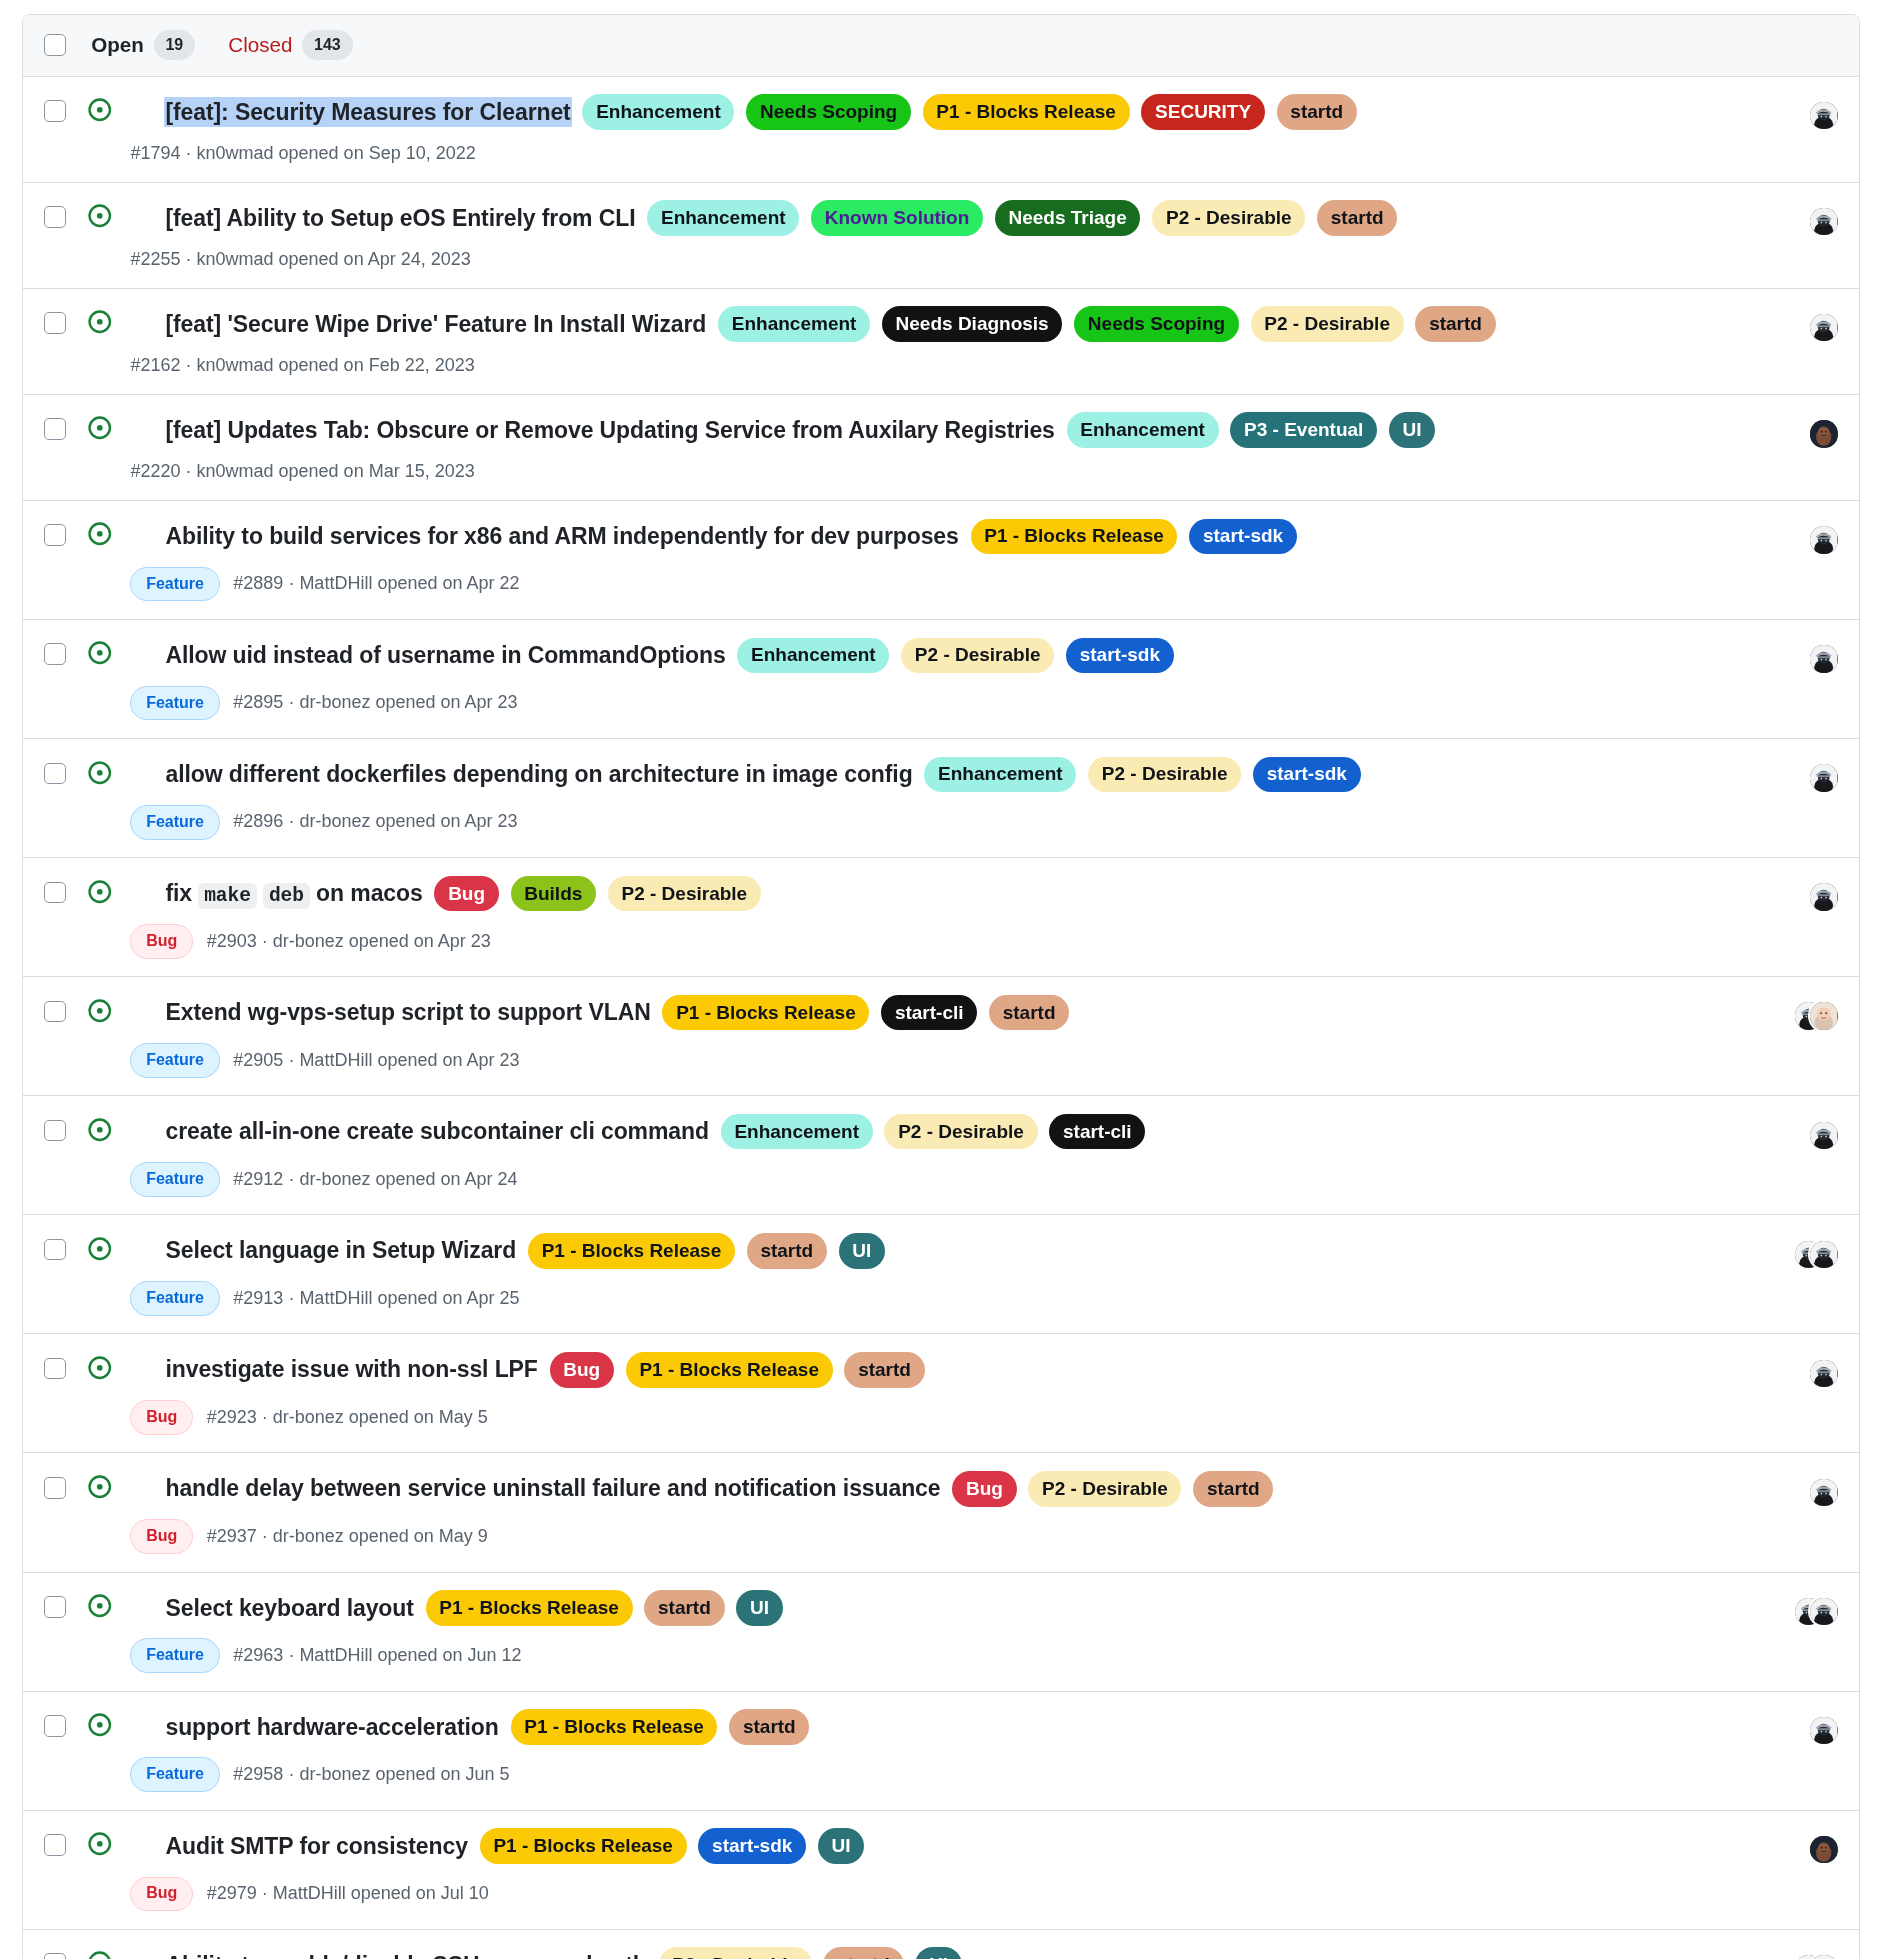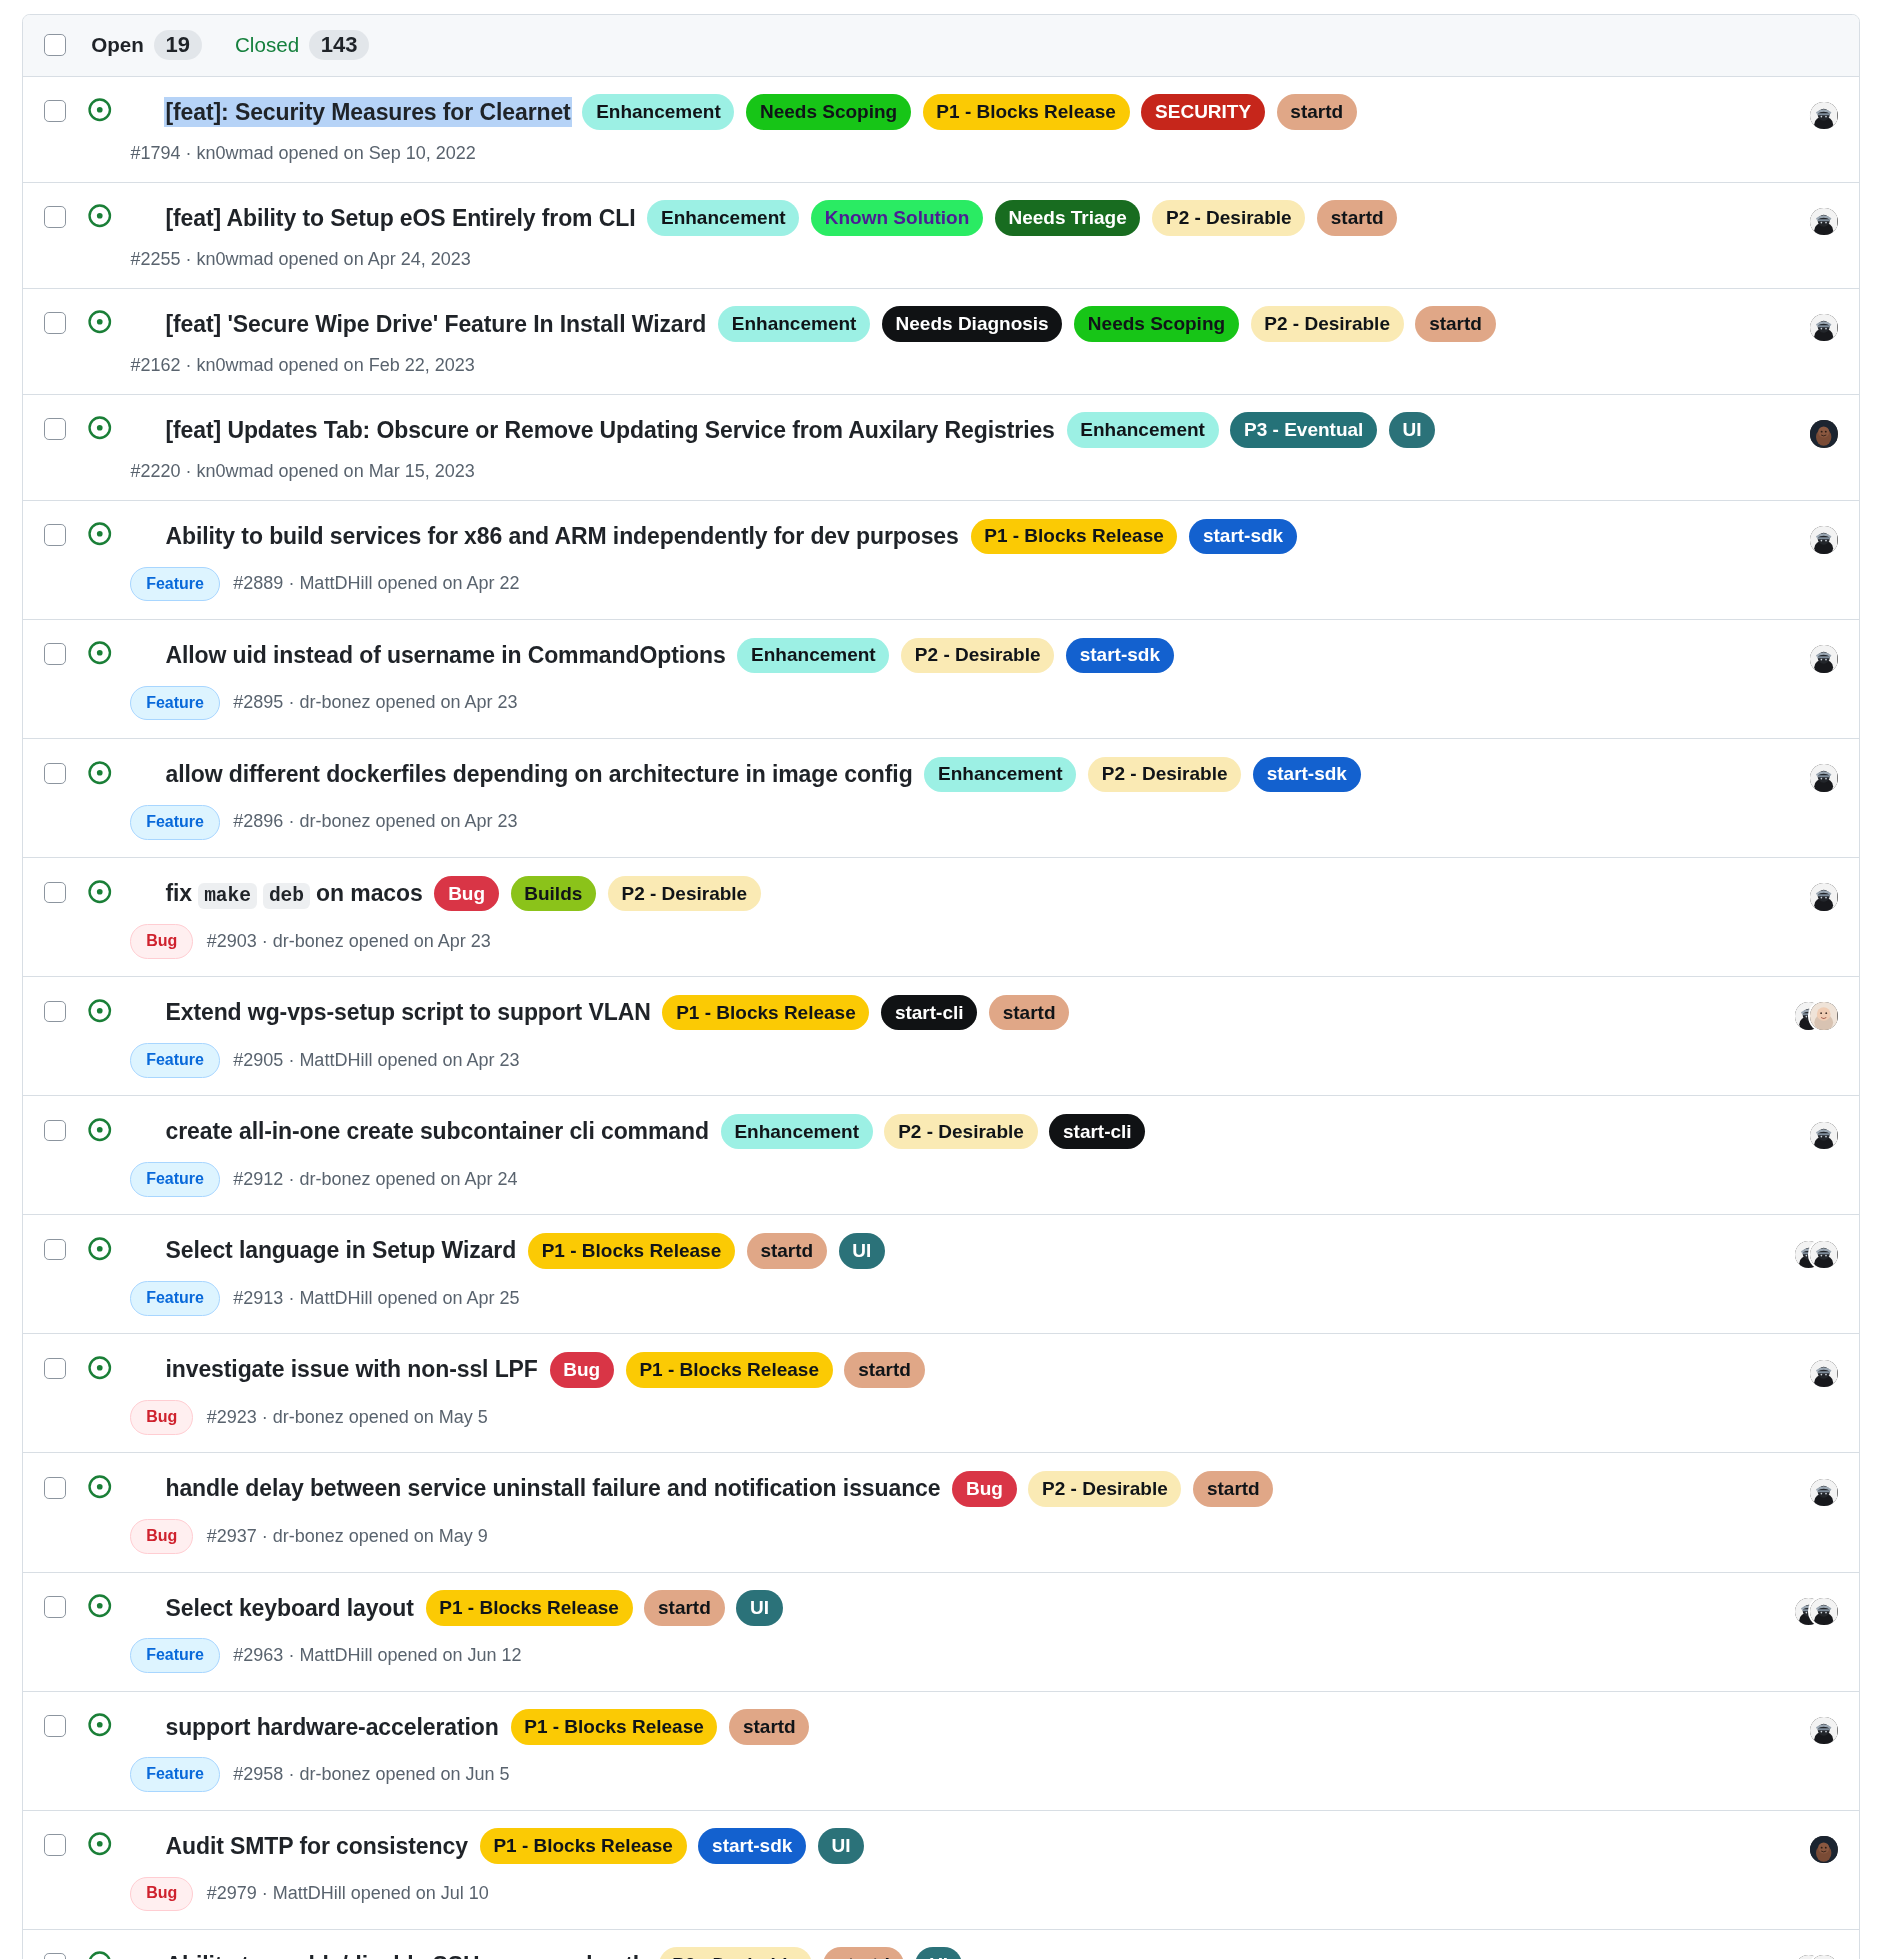--- a/index.html
+++ b/index.html
@@ -41,28 +41,28 @@
     cursor: pointer;
   }
   .state-tab {
     display: inline-flex;
     align-items: center;
     gap: 9.8px;
     font-size: 20.6px;
     cursor: pointer;
     margin-left: 7.8px;
   }
-  .state-tab .lbl { color: #15803d; }
+  .state-tab .lbl { color: #b91c1c; }
   .state-tab.active .lbl { color: #1f2328; font-weight: 700; }
   .counter {
     background: rgba(175,184,193,.28);
     color: #1f2328;
     border-radius: 21.6px;
     padding: 2px 11.8px;
-    font-size: 22px;
+    font-size: 16px;
     font-weight: 600;
     line-height: 25.5px;
   }
   .state-tab.active .counter { font-weight: 700; }
 
   
   .issue-row {
     display: flex;
     align-items: flex-start;
     padding: 17.6px 21.6px 17.6px 21.6px;

